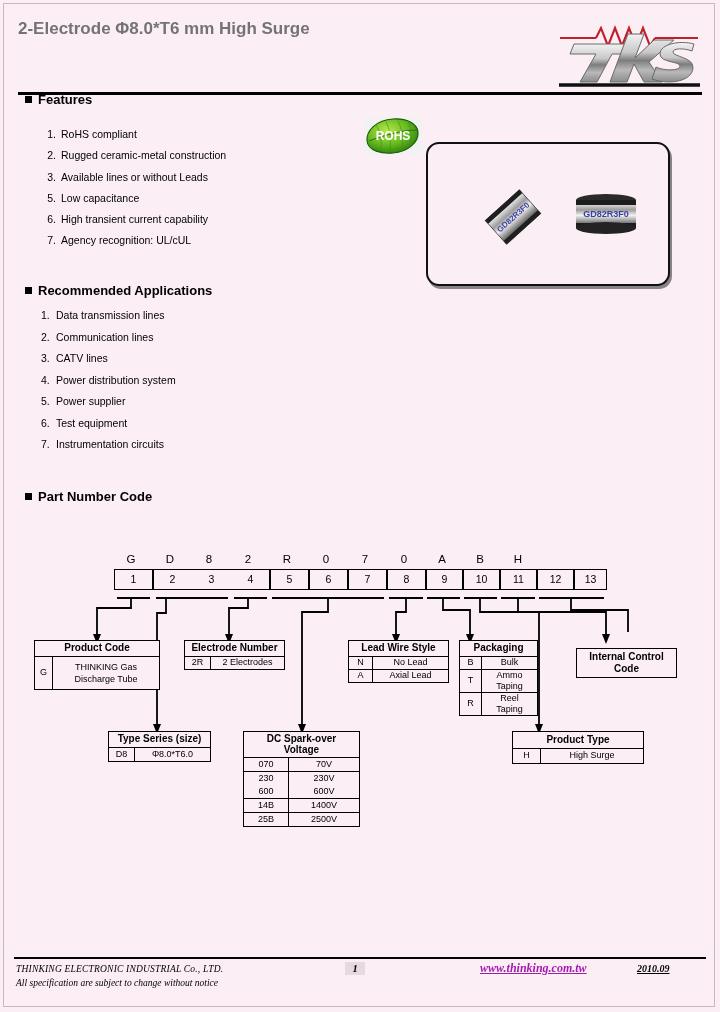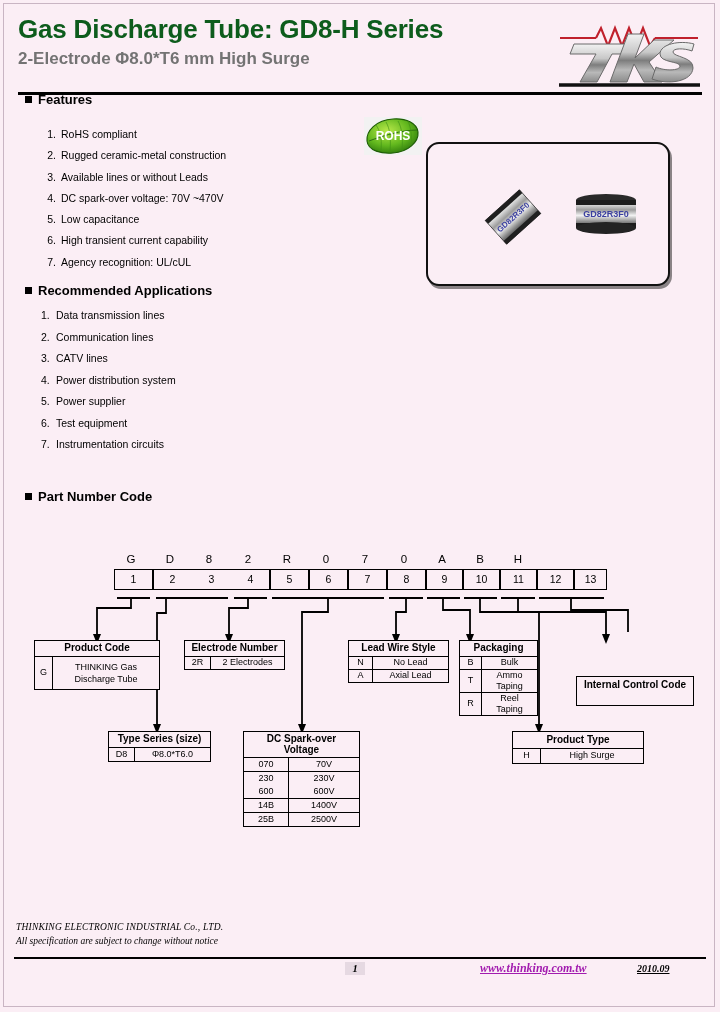--- a/index.html
+++ b/index.html
@@ -178,21 +178,21 @@
   }
   
   .foot-rule {
     position: absolute;
     left: 14px; top: 957px;
     width: 692px; height: 2px;
     background: #000;
   }
   .foot-left {
     position: absolute;
-    left: 16px; top: 920px;
+    left: 16px; top: 962px;
     font-family: "Liberation Serif", serif;
     font-style: italic;
     font-size: 9.5px;
     color: #000;
     line-height: 14px;
   }
   .foot-left .l1 { letter-spacing: 0.2px; }
   .pagenum {
     position: absolute;
     left: 345px; top: 962px;
@@ -236,21 +236,20 @@
   }
 </style>
 </head>
 <body>
 
 <div class="page">
 
   <div class="outer-border"></div>
 
   <div class="hdr">
-    <div class="title-main">Gas Discharge Tube: GD8-H Series</div>
     <div class="title-sub">2-Electrode Φ8.0*T6 mm High Surge</div>
   </div>
   <div class="hdr-rule"></div>
 
   <div class="logo-wrap">
     <svg width="146" height="72" viewBox="0 0 146 72">
       <defs>
         <linearGradient id="gmet" x1="0" y1="0" x2="0" y2="1">
           <stop offset="0%" stop-color="#f2f2f2"></stop>
           <stop offset="38%" stop-color="#c8c8c8"></stop>
@@ -279,23 +278,20 @@
 
   <div class="lst feats" style="left:38px; top:124px;">
     <div class="row">
       <span class="num">1.</span><span>RoHS compliant</span>
     </div>
     <div class="row">
       <span class="num">2.</span><span>Rugged ceramic-metal construction</span>
     </div>
     <div class="row">
       <span class="num">3.</span><span>Available lines or without Leads</span>
-    </div>
-    <div class="row">
-      <span class="num">4.</span><span>DC spark-over voltage: 70V ~470V</span>
     </div>
     <div class="row">
       <span class="num">5.</span><span>Low capacitance</span>
     </div>
     <div class="row">
       <span class="num">6.</span><span>High transient current capability</span>
     </div>
     <div class="row">
       <span class="num">7.</span><span>Agency recognition: UL/cUL</span>
     </div>
@@ -520,21 +516,21 @@
     </div>
     <div class="trow" style="height:22px;">
       <div class="c1" style="width:22px;">R</div>
       <div class="c2">
         <span style="line-height:10.5px;">Reel</span>
           <span style="line-height:10.5px;">Taping</span>
       </div>
     </div>
   </div>
 
-  <div class="tbl" style="left:576px; top:676px; width:118px; height:30px;">
+  <div class="tbl" style="left:576px; top:648px; width:101px; height:30px;">
     <div class="cap" style="padding-top:2px;">Internal Control Code</div>
   </div>
 
   <div class="tbl" style="left:108px; top:731px; width:103px;">
     <div class="cap">Type Series (size)</div>
     <div class="trow" style="height:13px;">
       <div class="c1" style="width:26px;">D8</div>
       <div class="c2">Φ8.0*T6.0</div>
     </div>
   </div>

